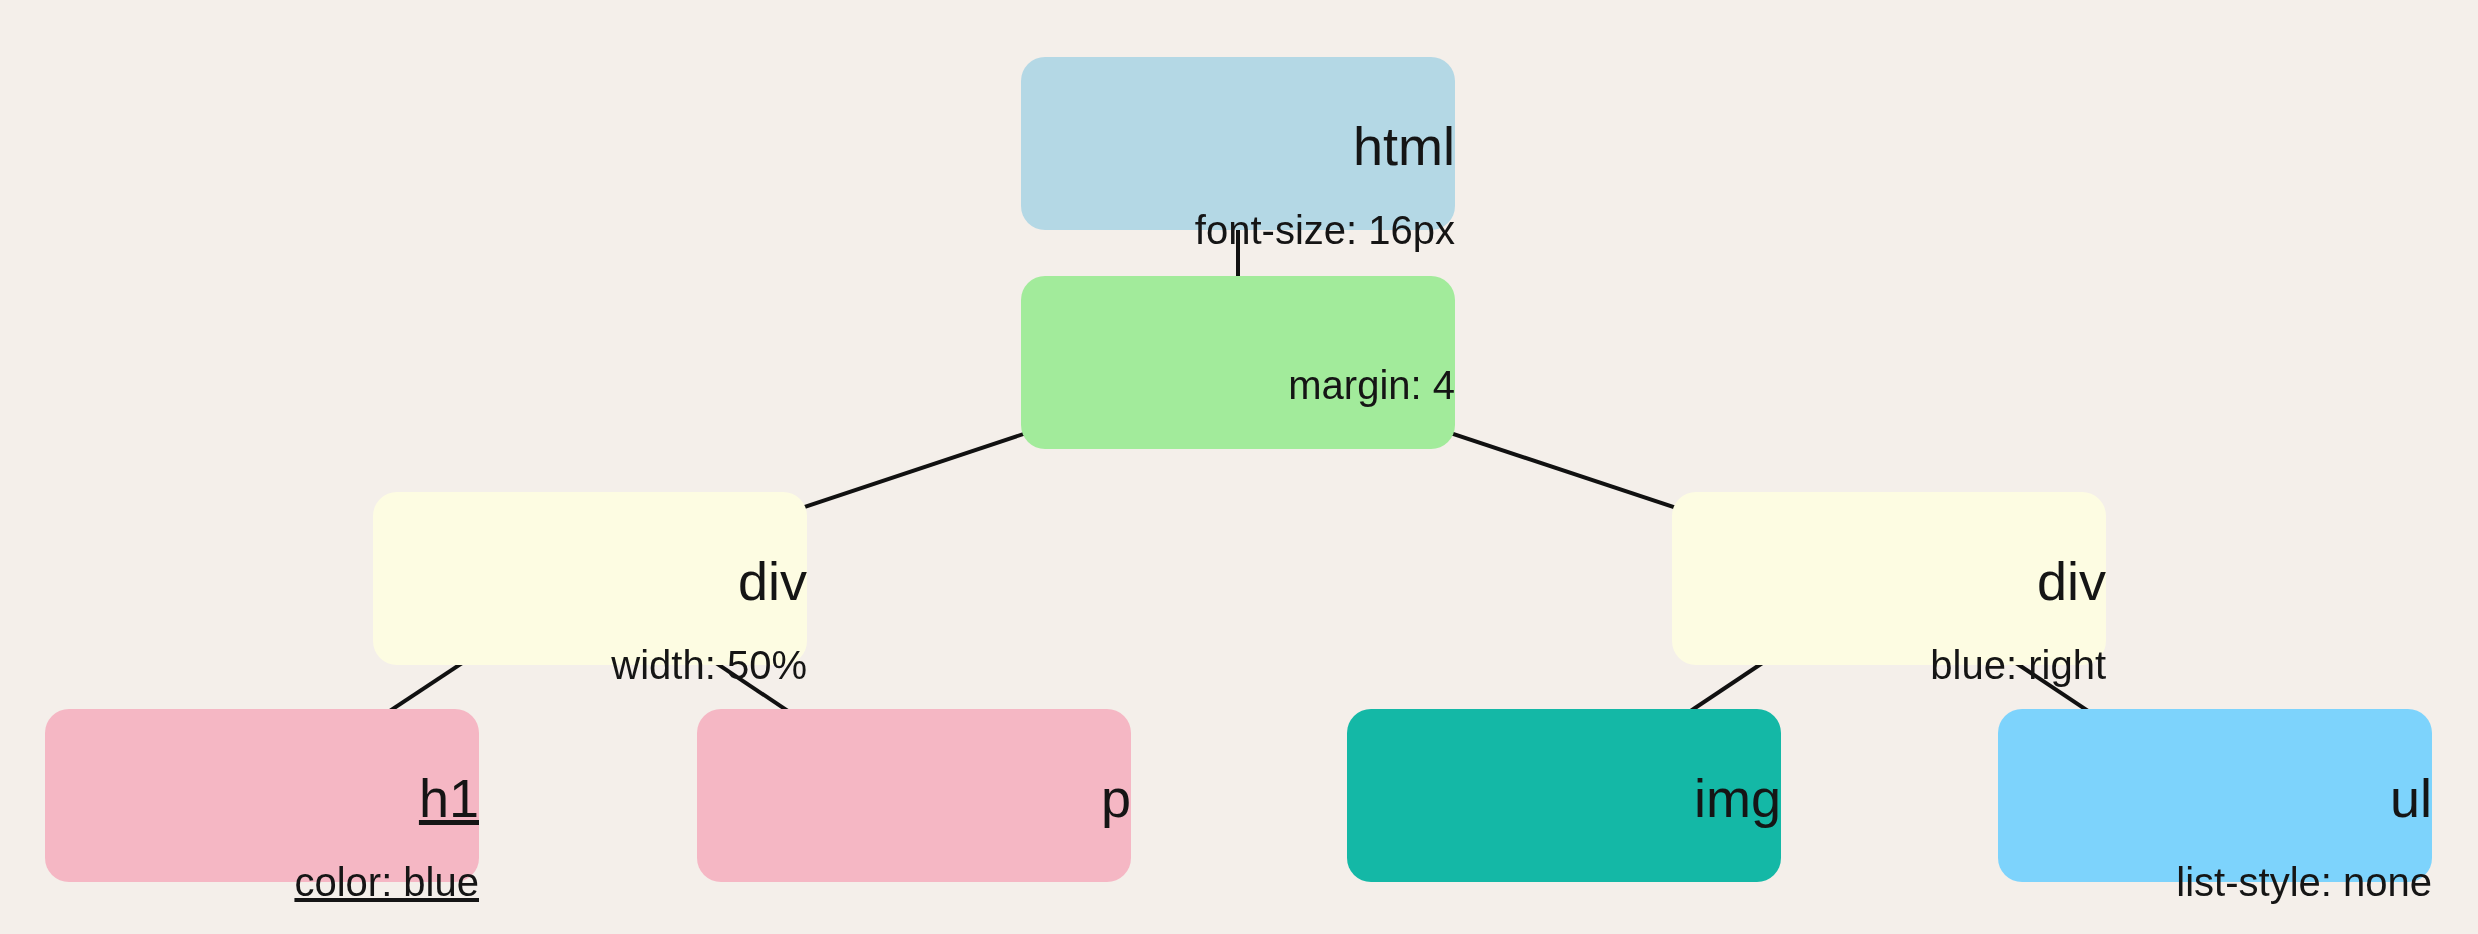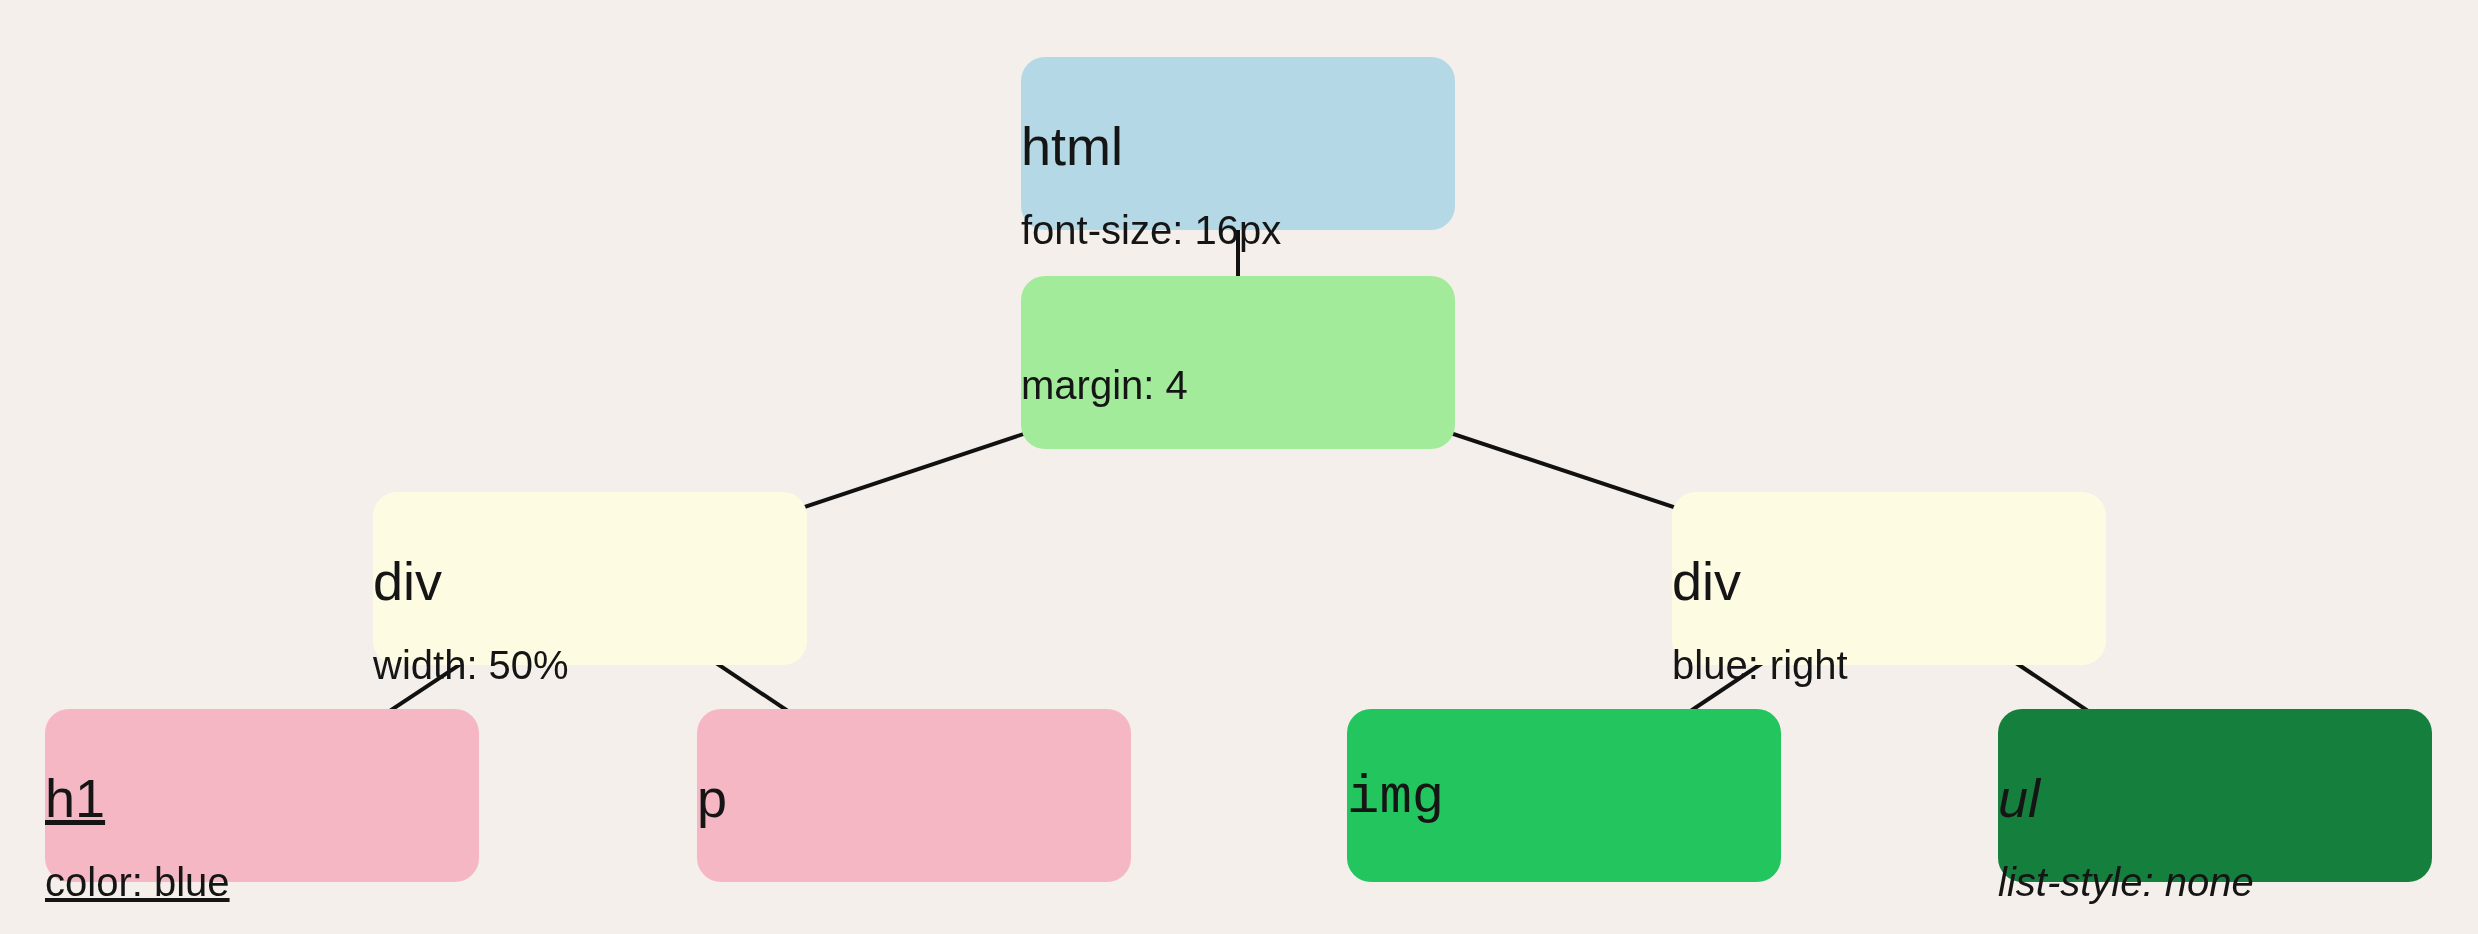--- a/index.html
+++ b/index.html
@@ -24,21 +24,21 @@
     top: 0;
     width: 2478px;
     height: 934px;
   }
   .node {
     position: absolute;
     width: 434px;
     height: 173px;
     box-sizing: border-box;
     border-radius: 24px;
-    text-align: left;
+    text-align: right;
     padding-top: 57px;
     overflow: visible;
   }
   .node .tag {
     font-size: 54px;
     line-height: 64px;
     white-space: nowrap;
   }
   .node .prop {
     font-size: 40px;
@@ -92,22 +92,22 @@
 
   <div class="node node-h1" style="background: rgb(245, 183, 196);">
     <div class="tag">h1</div>
     <div class="prop">color: blue</div>
   </div>
 
   <div class="node node-p" style="background: rgb(245, 183, 196);">
     <div class="tag">p</div>
   </div>
 
-  <div class="node node-img" style="background: #22c55e; font-family: Liberation Mono, monospace;">
+  <div class="node node-img" style="background: #14b8a6;">
     <div class="tag">img</div>
   </div>
 
-  <div class="node node-ul" style="background: #15803d; font-style: italic;">
+  <div class="node node-ul" style="background: #7dd3fc;">
     <div class="tag">ul</div>
     <div class="prop">list-style: none</div>
   </div>
 
 </div>
 
 </body></html>

